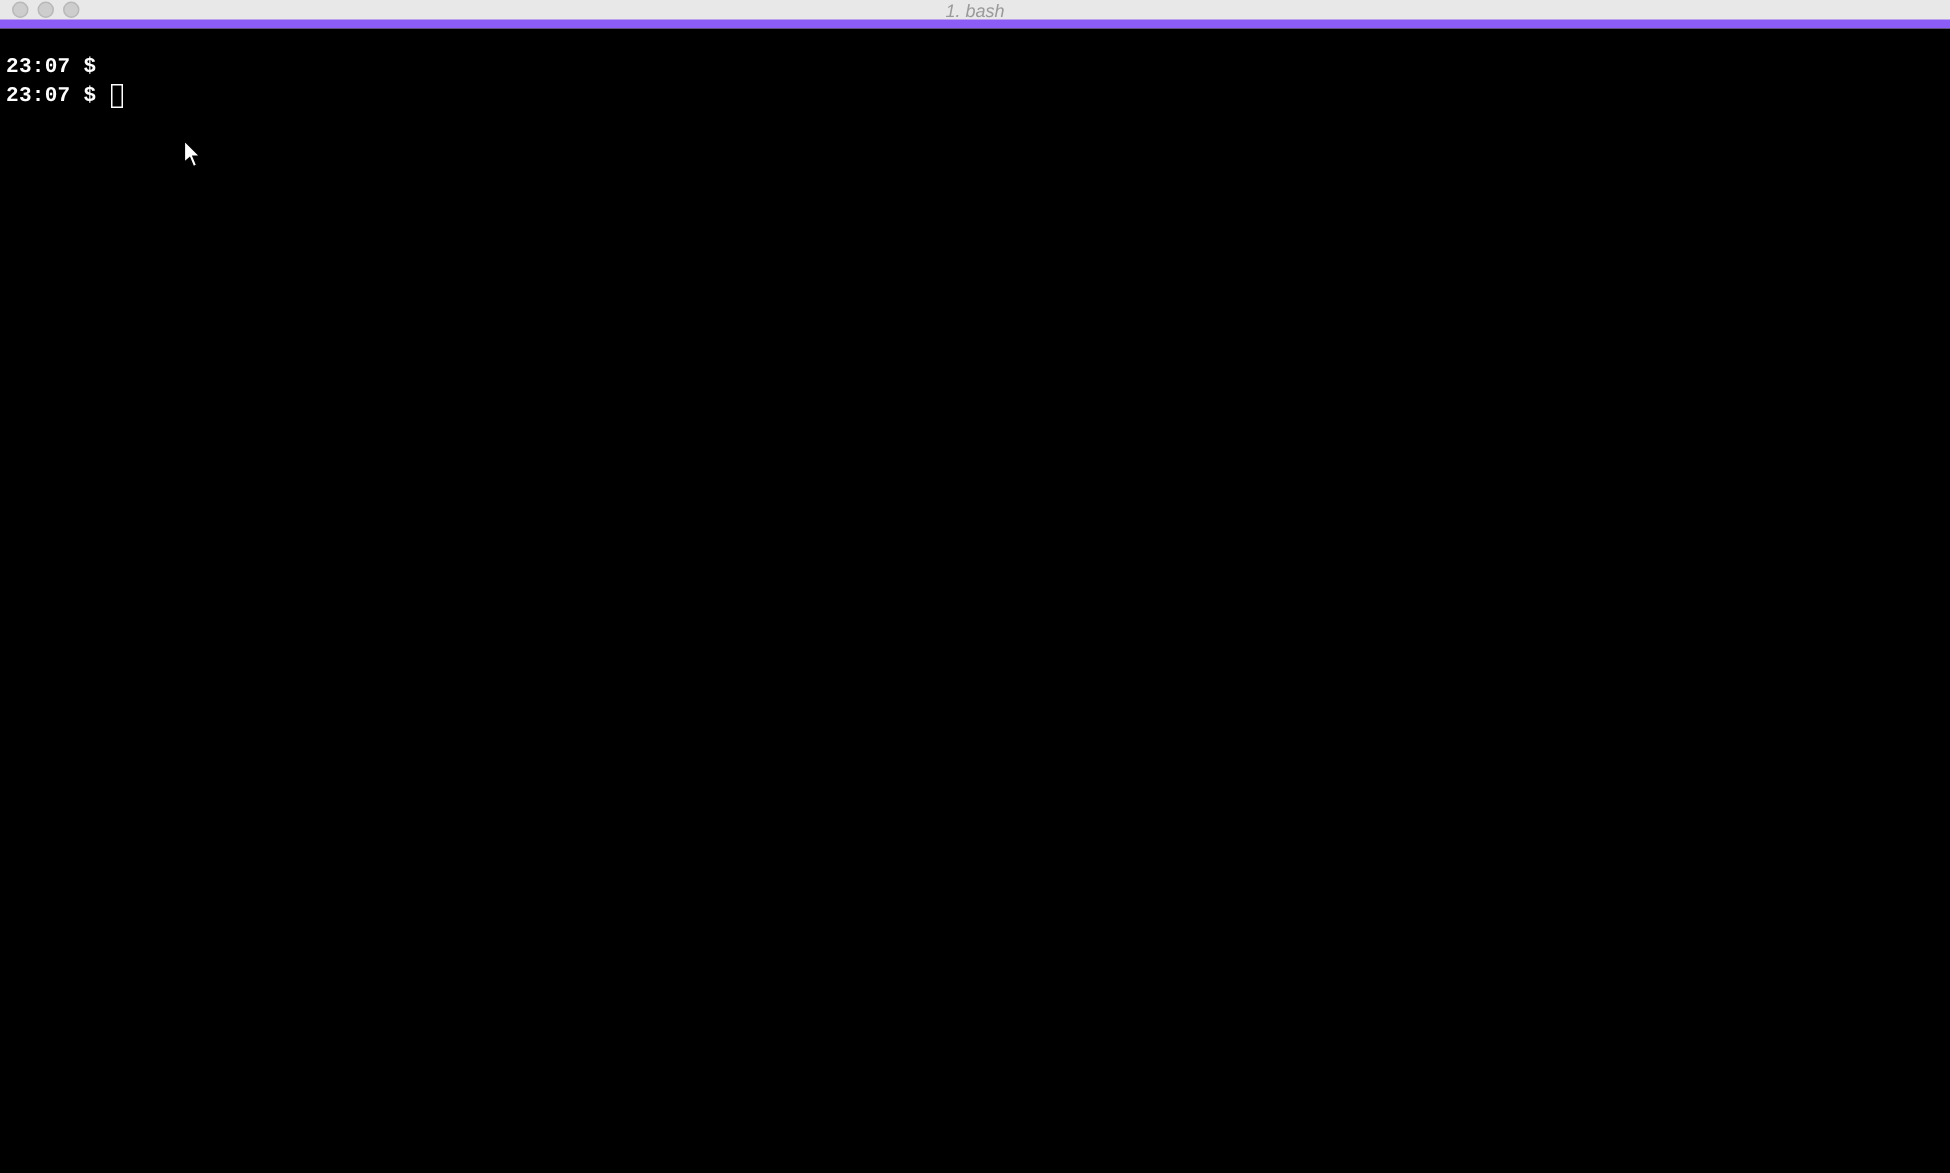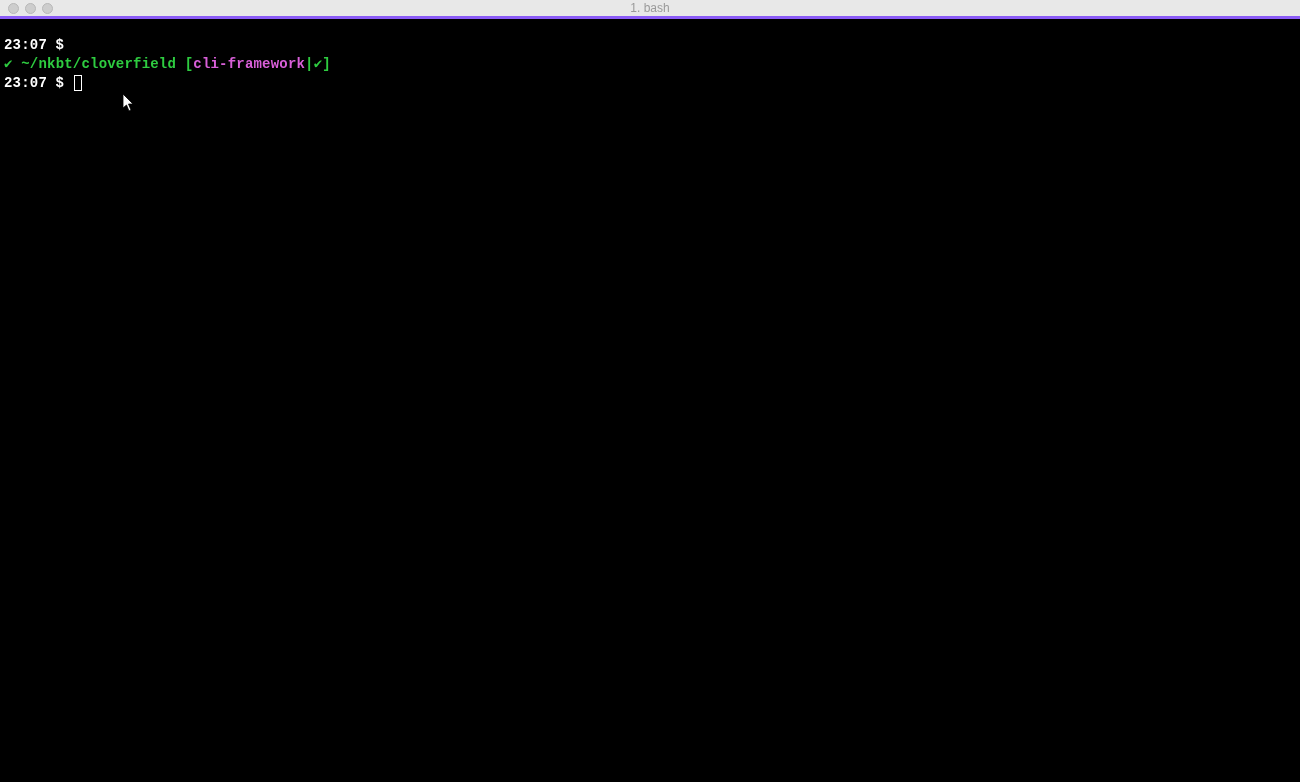--- a/index.html
+++ b/index.html
@@ -15,21 +15,22 @@
       height: 782px;
       overflow: hidden;
     }
     .titlebar {
       height: 19px;
       background: #e8e8e8;
       display: flex;
       align-items: center;
       padding: 0 8px;
       position: relative;
-      border-bottom: 3px solid #8b5cf6;
+      border-bottom: 6px solid #8b5cf6;
+      font-style: italic;
     }
     .traffic-lights {
       display: flex;
       gap: 6px;
       align-items: center;
     }
     .traffic-light {
       width: 11px;
       height: 11px;
       border-radius: 50%;
@@ -97,21 +98,20 @@
   <div class="traffic-lights">
     <div class="traffic-light"></div>
     <div class="traffic-light"></div>
     <div class="traffic-light"></div>
   </div>
   <div class="window-title">1. bash</div>
 </div>
 
 <div class="terminal">
   <div class="line"><span class="white-bold">23:07</span><span class="white-bold"> $ </span></div>
-  <div class="line"><span class="green">✔ </span><span class="green">~/nkbt/cloverfield </span><span class="green">[</span><span class="magenta">cli-framework</span><span class="green">|</span><span class="green">✔</span><span class="green">]</span></div>
   <div class="line"><span class="white-bold">23:07</span><span class="white-bold"> $ </span><span class="cursor"></span></div>
 
   <div class="mouse-cursor">
     <svg viewBox="0 0 14 20">
       <path d="M1 1 L1 15 L4.5 12 L7 18 L9 17 L6.5 11 L11 11 Z" fill="#ffffff" stroke="#000000" stroke-width="0.8"></path>
     </svg>
   </div>
 </div>
 
 </body></html>

